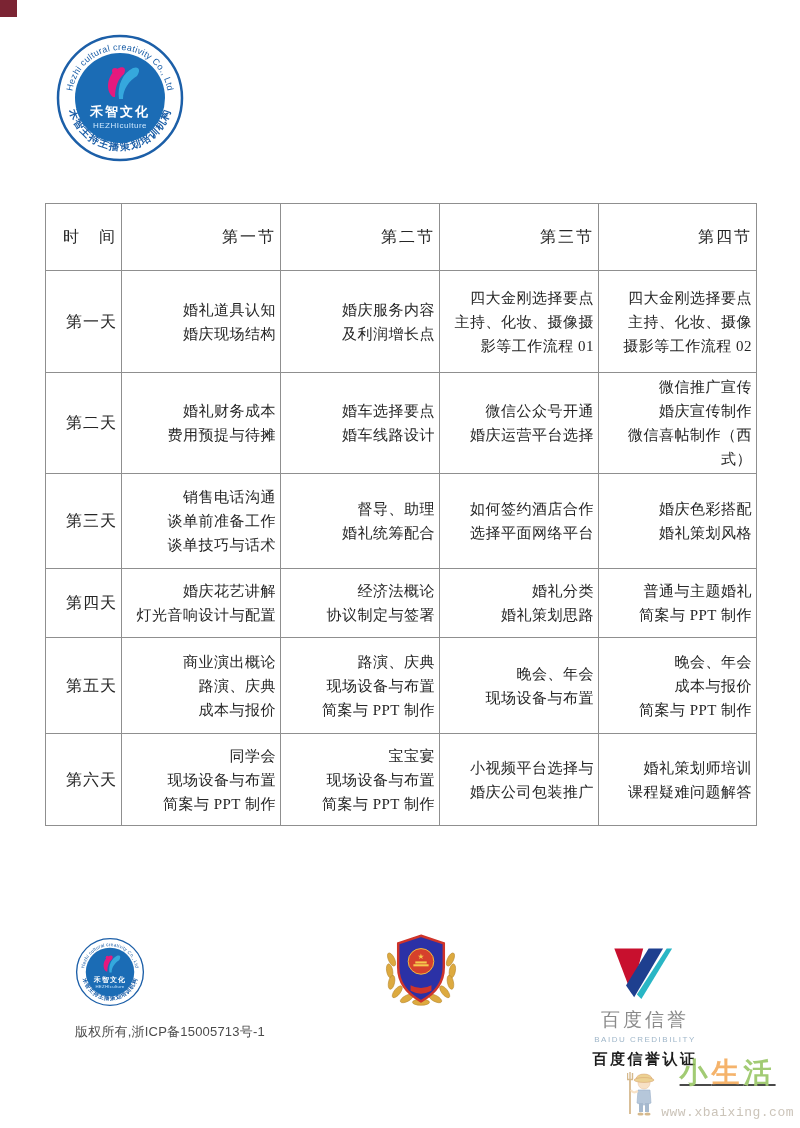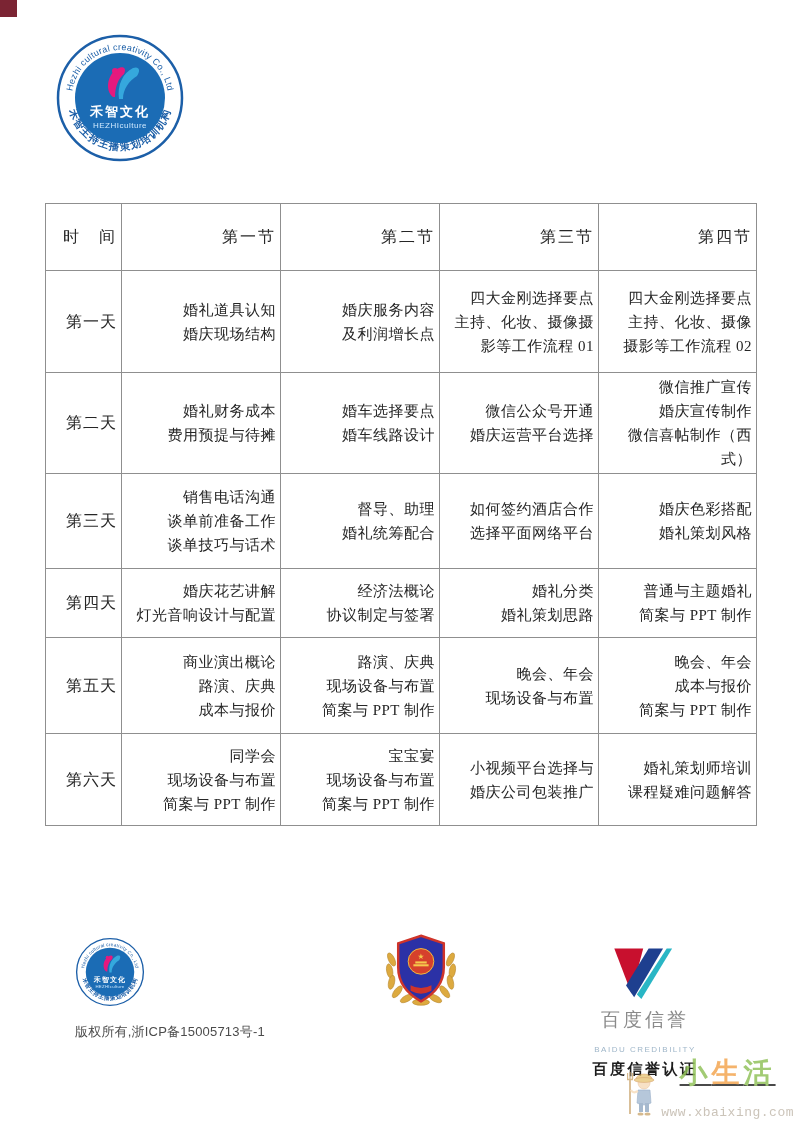--- a/index.html
+++ b/index.html
@@ -33,21 +33,21 @@
   tbody tr:nth-child(5){height:96px;}
   tbody tr:nth-child(6){height:92px;}
   
   .footer-left{position:absolute;left:75px;top:937px;width:180px;text-align:left;}
   .footer-left .small-logo{width:70px;height:70px;display:inline-block;}
   .copyright-text{margin-top:12px;font-size:13px;color:#4b4b4b;letter-spacing:0.2px;white-space:nowrap;}
   .footer-center{position:absolute;left:318px;top:931px;width:206px;text-align:center;}
   .police-record-text{margin-top:11px;font-size:16px;font-weight:700;color:#141414;white-space:nowrap;}
   .footer-right{position:absolute;left:562px;top:943px;width:166px;text-align:center;}
   .baidu-cn{margin-top:4px;font-size:19px;color:#8a8a8a;letter-spacing:3px;}
-  .baidu-en{margin-top:12px;font-size:8px;color:#9fb6c9;letter-spacing:1.5px;}
+  .baidu-en{margin-top:2px;font-size:8px;color:#9fb6c9;letter-spacing:1.5px;}
   .baidu-cert{margin-top:6px;font-size:15px;font-weight:700;color:#1c1c1c;letter-spacing:2.5px;}
   
   .watermark{position:absolute;right:6px;bottom:8px;display:flex;align-items:flex-end;opacity:0.95;}
   .wm-icon{width:32px;height:50px;margin-right:2px;}
   .wm-text-col{display:flex;flex-direction:column;align-items:center;}
   .wm-brand{font-size:28px;font-weight:700;letter-spacing:4px;line-height:1;white-space:nowrap;opacity:0.85;text-decoration:underline;}
   .wm-url{font-size:13px;color:#c9c1b6;letter-spacing:0.5px;margin-top:18px;white-space:nowrap;font-family:Liberation Mono, monospace;}
   .hidden-defs{position:absolute;width:0;height:0;overflow:hidden;}
 </style>
 </head>

